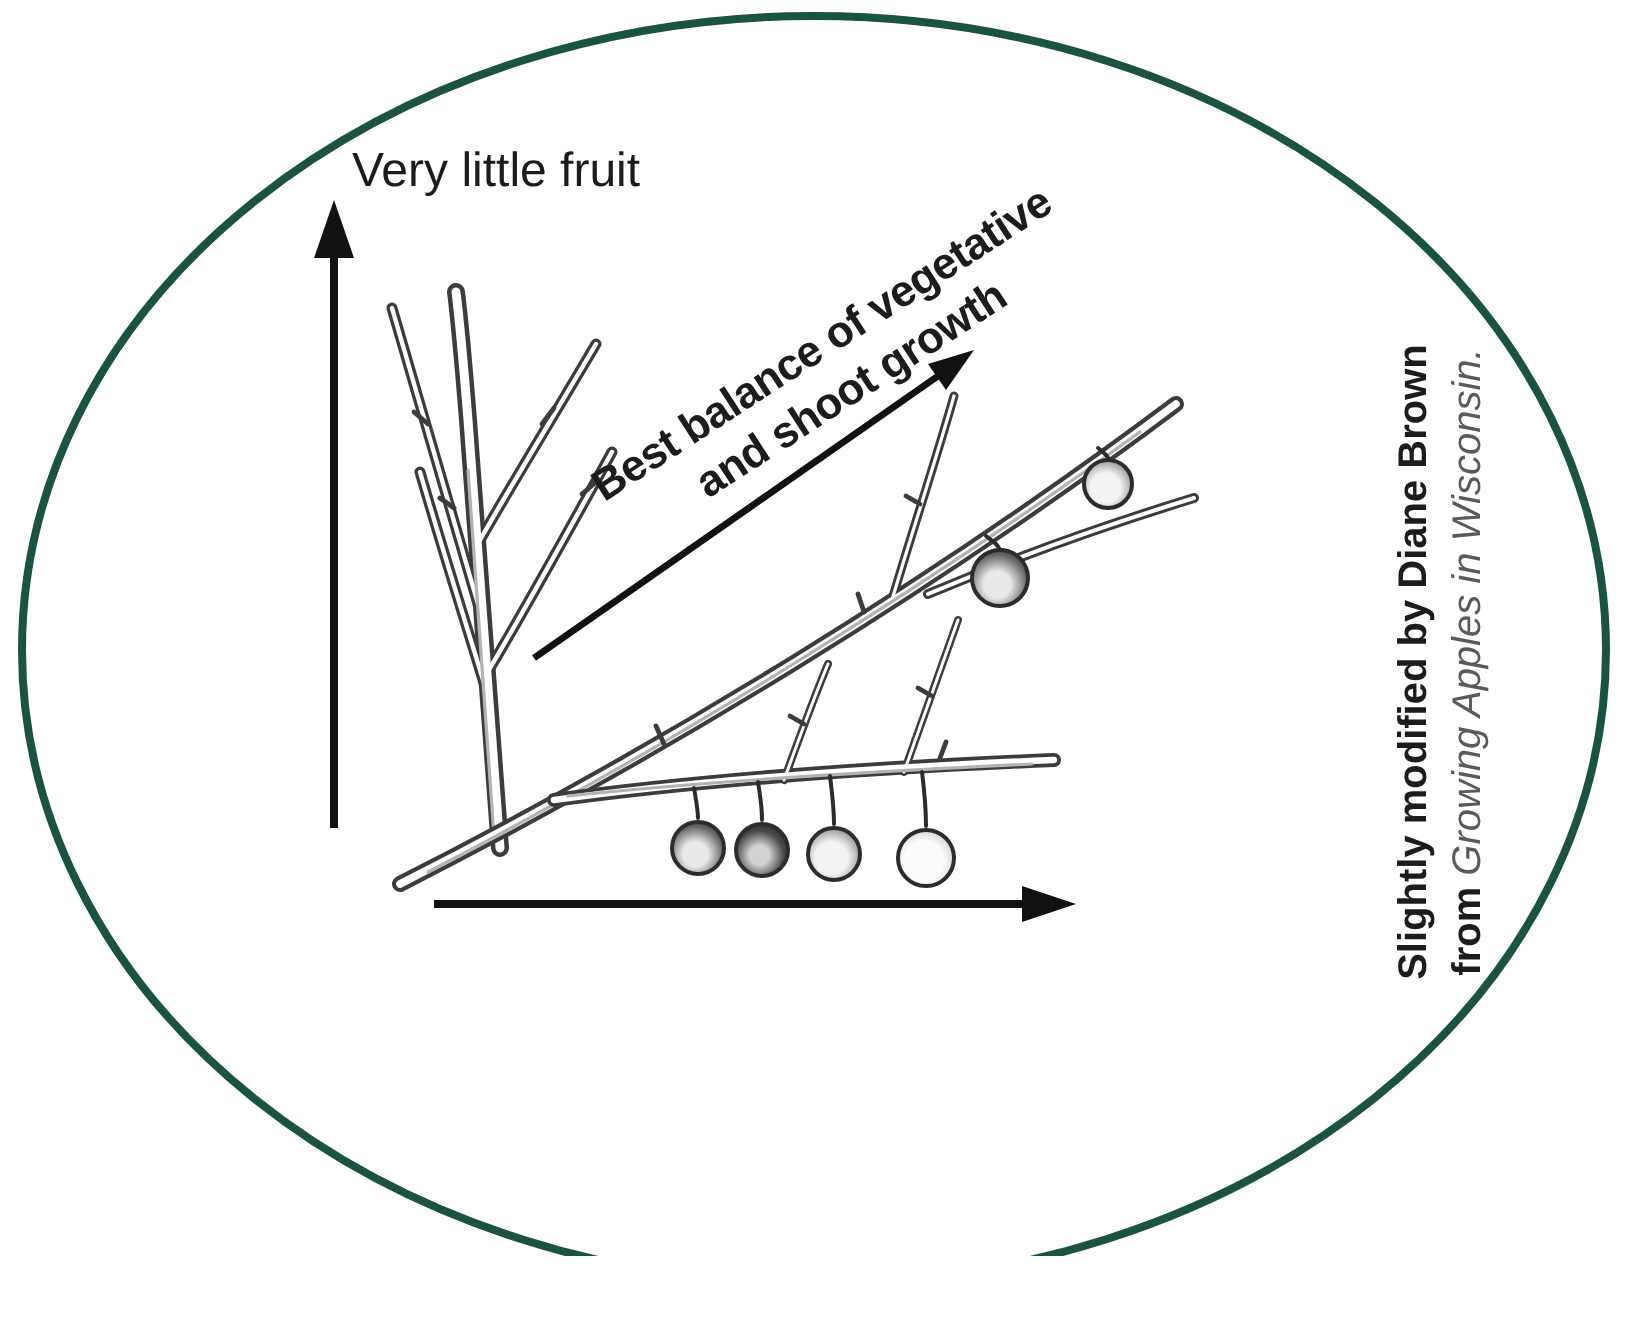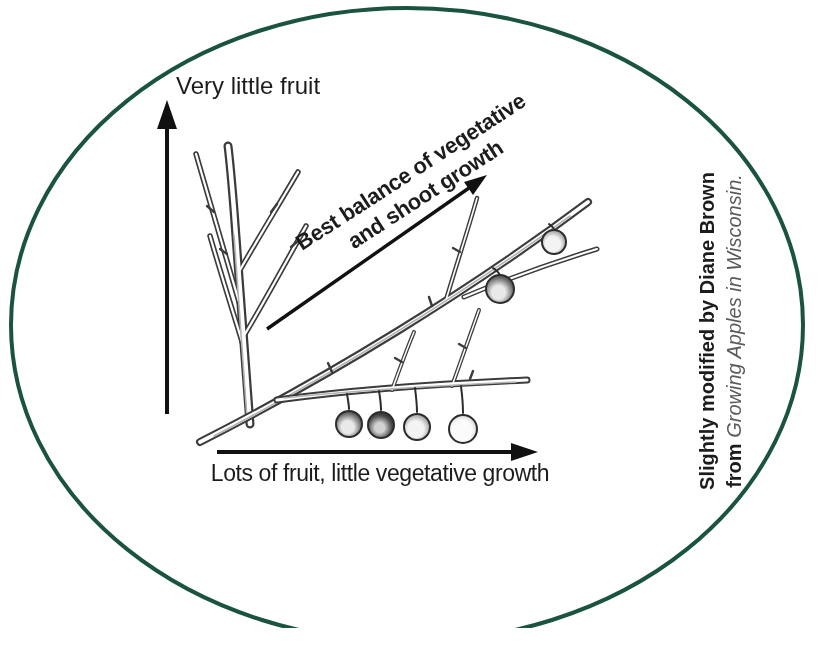--- a/index.html
+++ b/index.html
@@ -139,21 +139,20 @@
     </g>
   </svg>
 
   <div class="label y-label">Very little fruit</div>
 
   <div class="label diag-label">
     <div>Best balance of vegetative</div>
     <div>and shoot growth</div>
   </div>
 
-  <div class="label x-label">Lots of fruit, little vegetative growth</div>
 
 
   <div class="credit">
     <div class="b">Slightly modified by Diane Brown</div>
     <div><span class="b">from</span> <span class="i">Growing Apples in Wisconsin.</span></div>
   </div>
 
 </div>
 
 </body></html>

